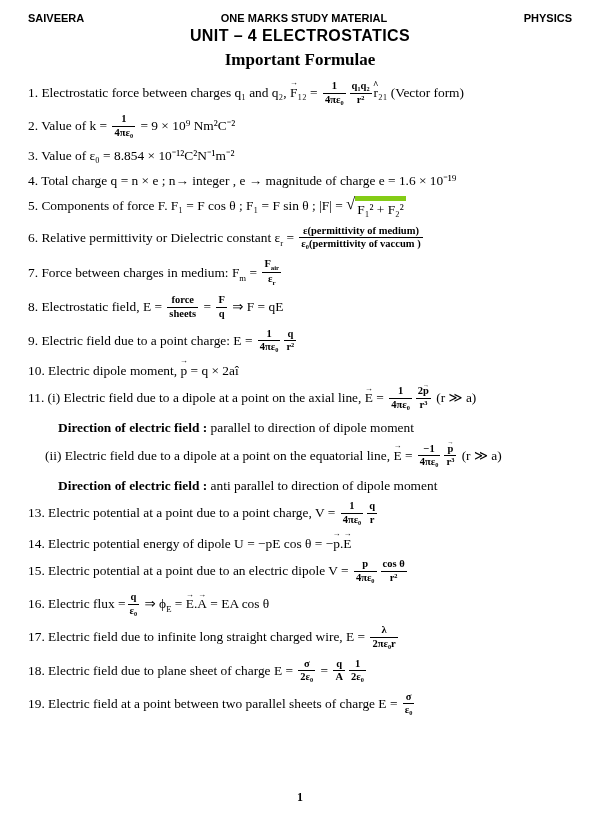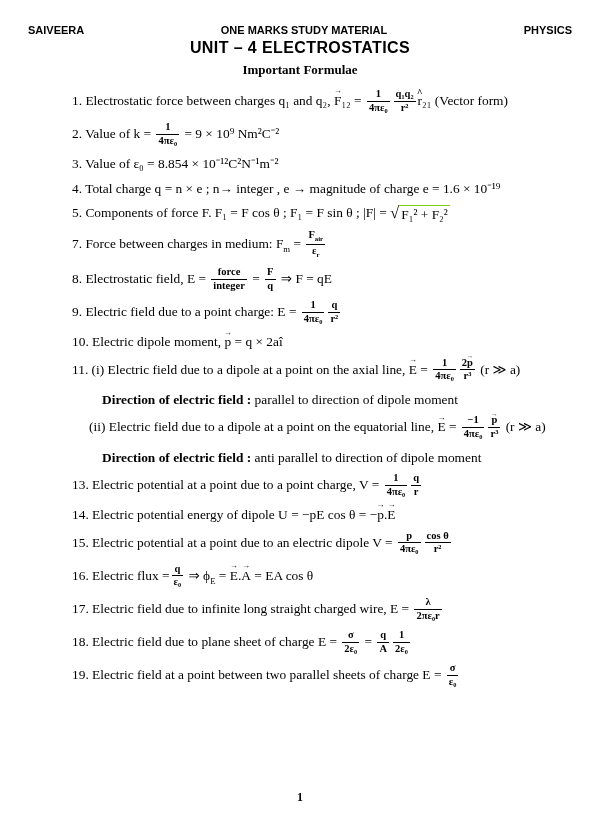--- a/index.html
+++ b/index.html
@@ -1,44 +1,44 @@
 <!DOCTYPE html>
 <html><head>
 <meta charset="utf-8">
 <style>
   html,body{margin:0;padding:0;background:#ffffff;}
   body{width:600px;height:815px;overflow:hidden;color:#000;
        font-family:"Liberation Serif",serif;}
   .page{position:relative;width:600px;height:815px;box-sizing:border-box;
-        padding:24px 28px 0 28px;}
+        padding:12px 28px 0 28px;}
   .header{display:flex;justify-content:space-between;align-items:baseline;
           font-family:"Liberation Sans",sans-serif;font-weight:bold;font-size:11px;}
   .title{text-align:center;font-family:"Liberation Sans",sans-serif;
          font-weight:bold;font-size:16px;margin-top:3px;letter-spacing:.4px;}
-  .subtitle{text-align:center;font-weight:bold;font-size:13px;margin-top:5px;}
-  .lines{margin-top:11px;font-size:13.4px;line-height:1.3;margin-left:44px;}
+  .subtitle{text-align:center;font-weight:bold;font-size:17px;margin-top:5px;}
+  .lines{margin-top:11px;font-size:13.4px;line-height:1.3;}
   .line{margin-bottom:7px;}
   .line.ind1{padding-left:17px;}
   .line.ind2{padding-left:30px;}
   b{font-weight:bold;}
   sub,sup{font-size:.65em;}
   .frac{display:inline-flex;flex-direction:column;vertical-align:middle;
         text-align:center;font-size:10.5px;font-weight:bold;line-height:1.2;
         margin:0 2px;position:relative;top:-1px;}
   .frac .num{border-bottom:1px solid #000;padding:0 2px;}
   .frac .den{padding:0 2px;}
   .vec{position:relative;display:inline-block;}
   .vec::before{content:"→";position:absolute;top:-0.72em;left:50%;
                transform:translateX(-50%);font-size:.6em;font-weight:bold;}
   .hat{position:relative;display:inline-block;}
   .hat::before{content:"^";position:absolute;top:-0.5em;left:50%;
                transform:translateX(-50%);font-size:.7em;font-weight:bold;}
   .sqrt{display:inline-flex;align-items:stretch;vertical-align:middle;}
   .sqrt .rad{font-size:1.25em;line-height:1;}
-  .sqrt .radbody{border-top:1px solid #84cc16;padding:0 2px;}
+  .sqrt .radbody{border-top:5px solid #84cc16;padding:0 2px;}
   .footer{position:absolute;bottom:10px;left:0;width:600px;text-align:center;
           font-weight:bold;font-size:12px;}
 </style>
 </head>
 <body>
 
 <div class="page">
   <div class="header">
     <span>SAIVEERA</span>
     <span>ONE MARKS STUDY MATERIAL</span>
@@ -57,27 +57,31 @@
       <div class="line ind0">2. Value of k = <span class="frac">
           <span class="num">1</span>
           <span class="den">4πε₀</span>
         </span> = 9 × 10⁹ Nm²C⁻²</div>
       <div class="line ind0">3. Value of ε₀ = 8.854 × 10⁻¹²C²N⁻¹m⁻²</div>
       <div class="line ind0">4. Total charge q = n × e ;  n→ integer , e → magnitude of charge e = 1.6 × 10⁻¹⁹</div>
       <div class="line ind0">5. Components of force F.  F₁ = F cos θ ;  F₁ = F sin θ  ; |F| = <span class="sqrt">
           <span class="rad">√</span>
           <span class="radbody">F₁² + F₂²</span>
         </span></div>
+      <div class="line ind0">6. Relative permittivity or Dielectric constant ε<sub>r</sub> = <span class="frac">
+          <span class="num">ε(permittivity of medium)</span>
+          <span class="den">ε₀(permittivity of vaccum )</span>
+        </span></div>
       <div class="line ind0">7. Force between charges in medium: F<sub>m</sub> = <span class="frac">
           <span class="num">F<sub>air</sub></span>
           <span class="den">ε<sub>r</sub></span>
         </span></div>
       <div class="line ind0">8. Electrostatic field, E = <span class="frac">
           <span class="num">force</span>
-          <span class="den">integer</span>
+          <span class="den">sheets</span>
         </span> = <span class="frac">
           <span class="num">F</span>
           <span class="den">q</span>
         </span> ⇒ F = qE</div>
       <div class="line ind0">9. Electric field due to a point charge: E = <span class="frac">
           <span class="num">1</span>
           <span class="den">4πε₀</span>
         </span><span class="frac">
           <span class="num">q</span>
           <span class="den">r²</span>

